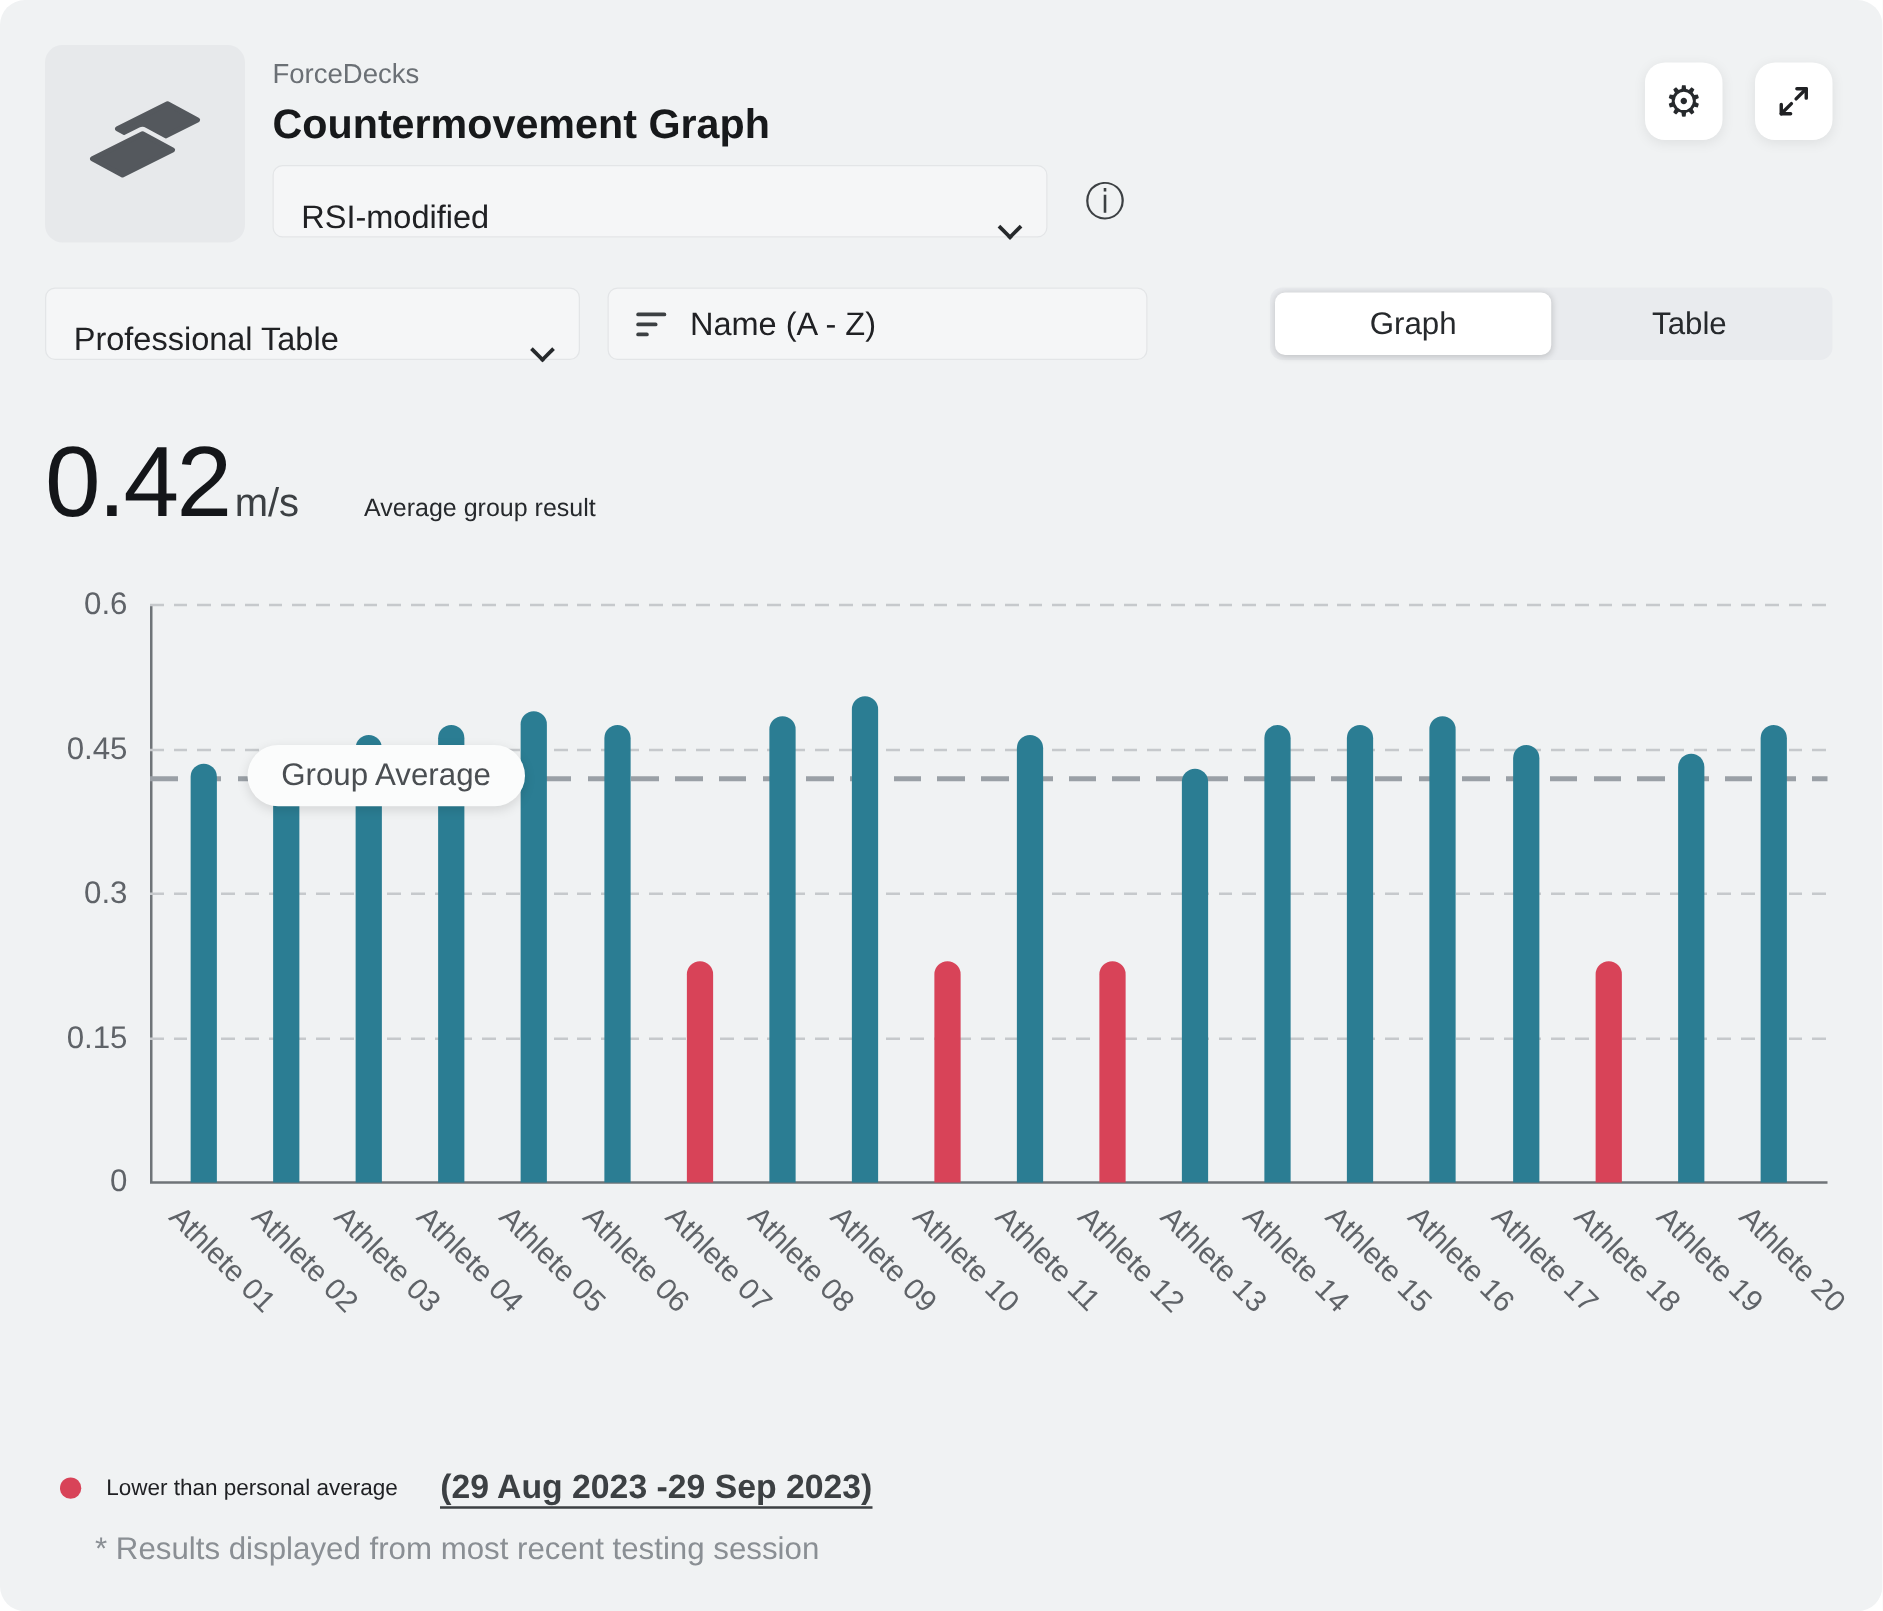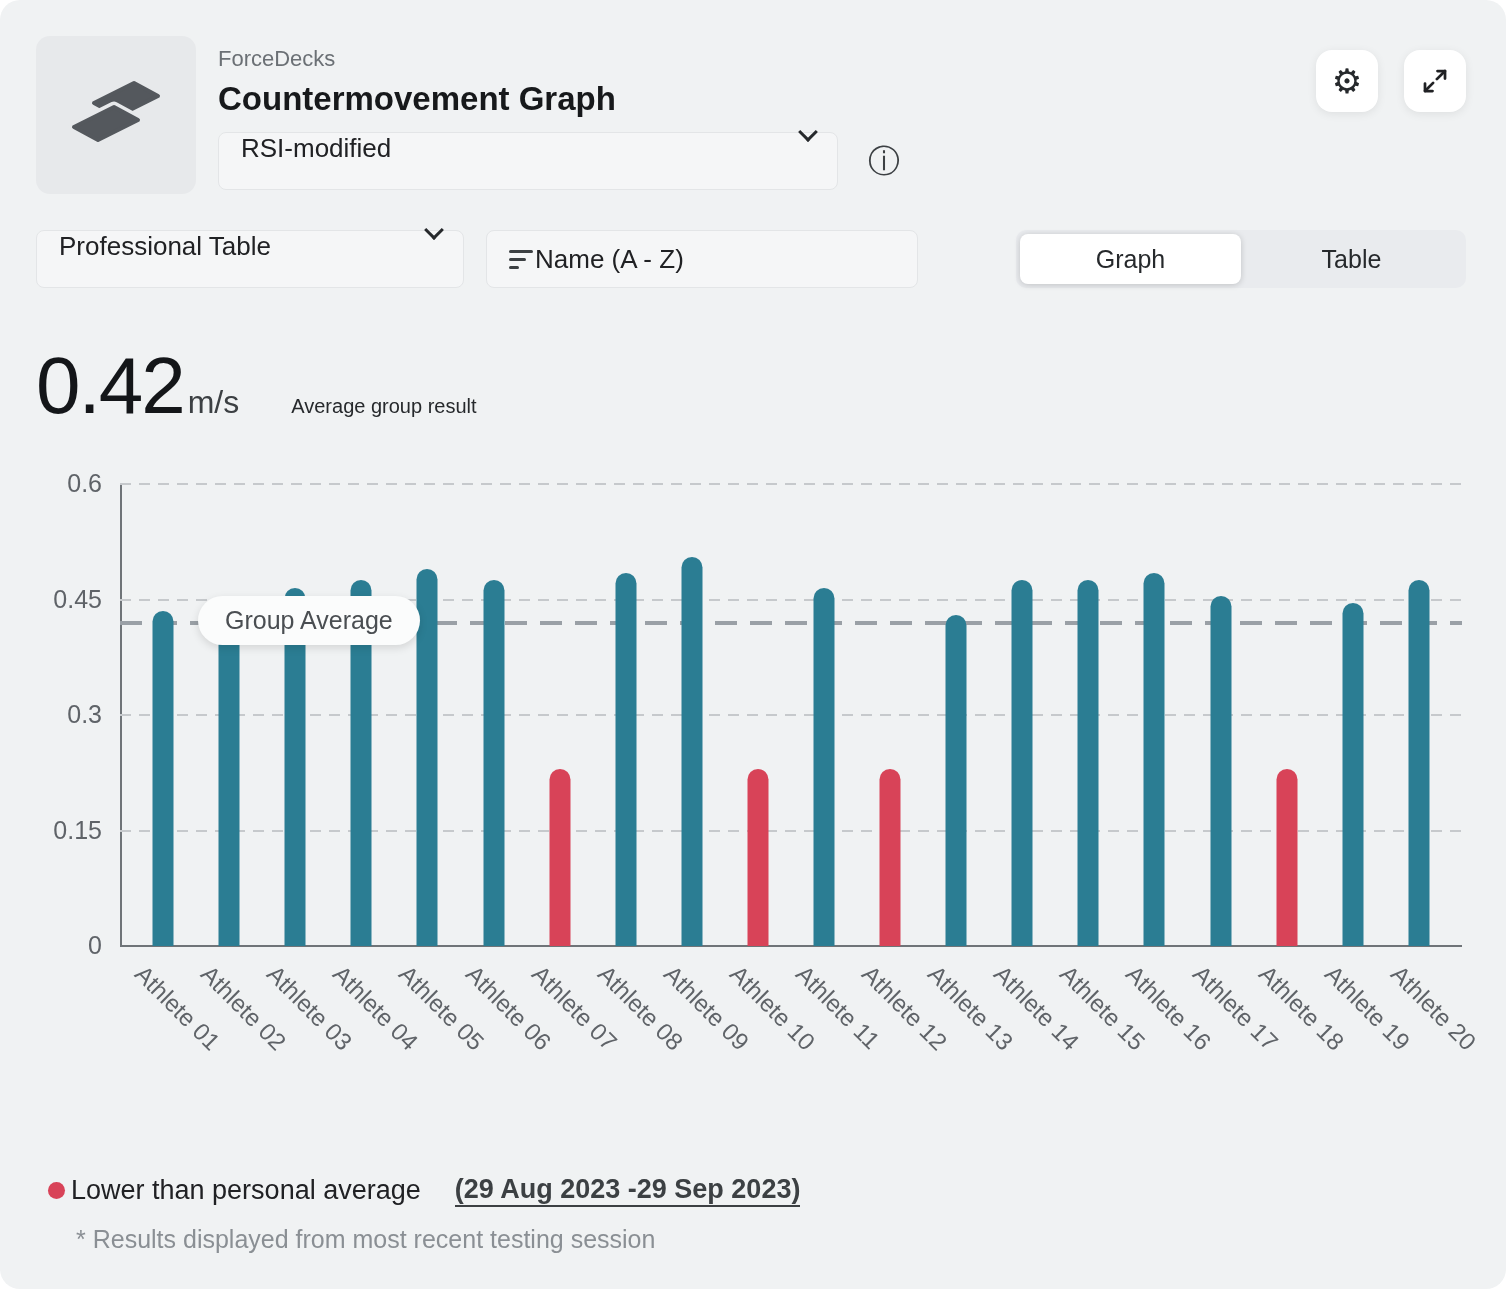--- a/index.html
+++ b/index.html
@@ -14,21 +14,21 @@
   .topbar { display:flex; align-items:flex-start; }
   .logo-box {
     width:160px; height:158px; background:#e7e9eb; border-radius:14px;
     display:flex; align-items:center; justify-content:center; flex:0 0 auto;
   }
   .title-block { margin-left:22px; }
   .app-label { font-size:22px; color:#6b7075; margin-top:10px; }
   .page-title { font-size:33px; font-weight:700; color:#17191b; margin:8px 0 0 0; }
   .metric-row { display:flex; align-items:center; margin-top:14px; }
   .dropdown {
-    display:flex; align-items:flex-start; justify-content:space-between;
+    display:flex; align-items:flex-end; justify-content:space-between;
     background:#f5f6f7; border:1px solid #e3e5e7; border-radius:8px;
     height:58px; padding:0 22px; font-size:26px; color:#202124; cursor:pointer;
   }
   .metric-dropdown { width:620px; }
   .chevron {
     width:14px; height:14px; border-right:3px solid #26292c; border-bottom:3px solid #26292c;
     transform:rotate(45deg); margin-top:-8px; flex:0 0 auto;
   }
   .info-icon { font-size:32px; color:#3c4043; margin-left:30px; cursor:pointer; line-height:1; }
   .topbar-actions { margin-left:auto; display:flex; gap:26px; padding-top:14px; }
@@ -36,21 +36,21 @@
     width:62px; height:62px; background:#ffffff; border:none; border-radius:16px;
     box-shadow:0 2px 10px rgba(0,0,0,0.08); display:flex; align-items:center; justify-content:center;
     cursor:pointer; font-size:34px; color:#26292c;
   }
 
   
   .filter-row { display:flex; align-items:center; margin-top:36px; gap:22px; }
   .group-dropdown { width:428px; }
   .sort-control {
     width:432px; height:58px; background:#f5f6f7; border:1px solid #e3e5e7; border-radius:8px;
-    display:flex; align-items:center; gap:2px; padding:0 22px; font-size:26px; color:#202124; cursor:pointer;
+    display:flex; align-items:center; gap:19px; padding:0 22px; font-size:26px; color:#202124; cursor:pointer;
   }
   .sort-icon { display:flex; flex-direction:column; gap:5px; }
   .sort-icon span { height:3px; background:#3c4043; border-radius:2px; display:block; }
   .sort-icon .l1 { width:24px; } .sort-icon .l2 { width:17px; } .sort-icon .l3 { width:10px; }
   .view-toggle {
     margin-left:auto; width:450px; height:58px; background:#e9ebee; border-radius:10px;
     padding:4px; display:flex;
   }
   .toggle-option {
     flex:1; display:flex; align-items:center; justify-content:center;
@@ -80,21 +80,21 @@
   .x-label { position:absolute; top:calc(100% + 14px); left:calc(50% - 14px);
     transform:rotate(45deg); transform-origin:0 0; font-size:24px; color:#5f6368; white-space:nowrap; }
   .avg-pill {
     position:absolute; left:78px; z-index:5; background:#fbfcfc; border-radius:26px;
     padding:10px 27px; font-size:25px; color:#4a4e52; box-shadow:0 3px 9px rgba(0,0,0,0.12);
   }
 
   
   .legend { display:flex; align-items:center; margin-top:228px; padding-left:12px; }
   .legend-dot { width:17px; height:17px; border-radius:50%; flex:0 0 auto; }
-  .legend-label { font-size:27px; color:#202124; margin-left:6px; }
+  .legend-label { font-size:18px; color:#202124; margin-left:20px; }
   .date-link { font-size:27px; color:#3c4043; font-weight:700; margin-left:34px;
     border-bottom:2px solid #3c4043; cursor:pointer; text-decoration:none; }
   .footnote { margin-top:18px; padding-left:40px; font-size:25px; color:#8a8f94; }
 </style>
 </head>
 <body>
 
 <div class="page">
 
   <div class="topbar">

